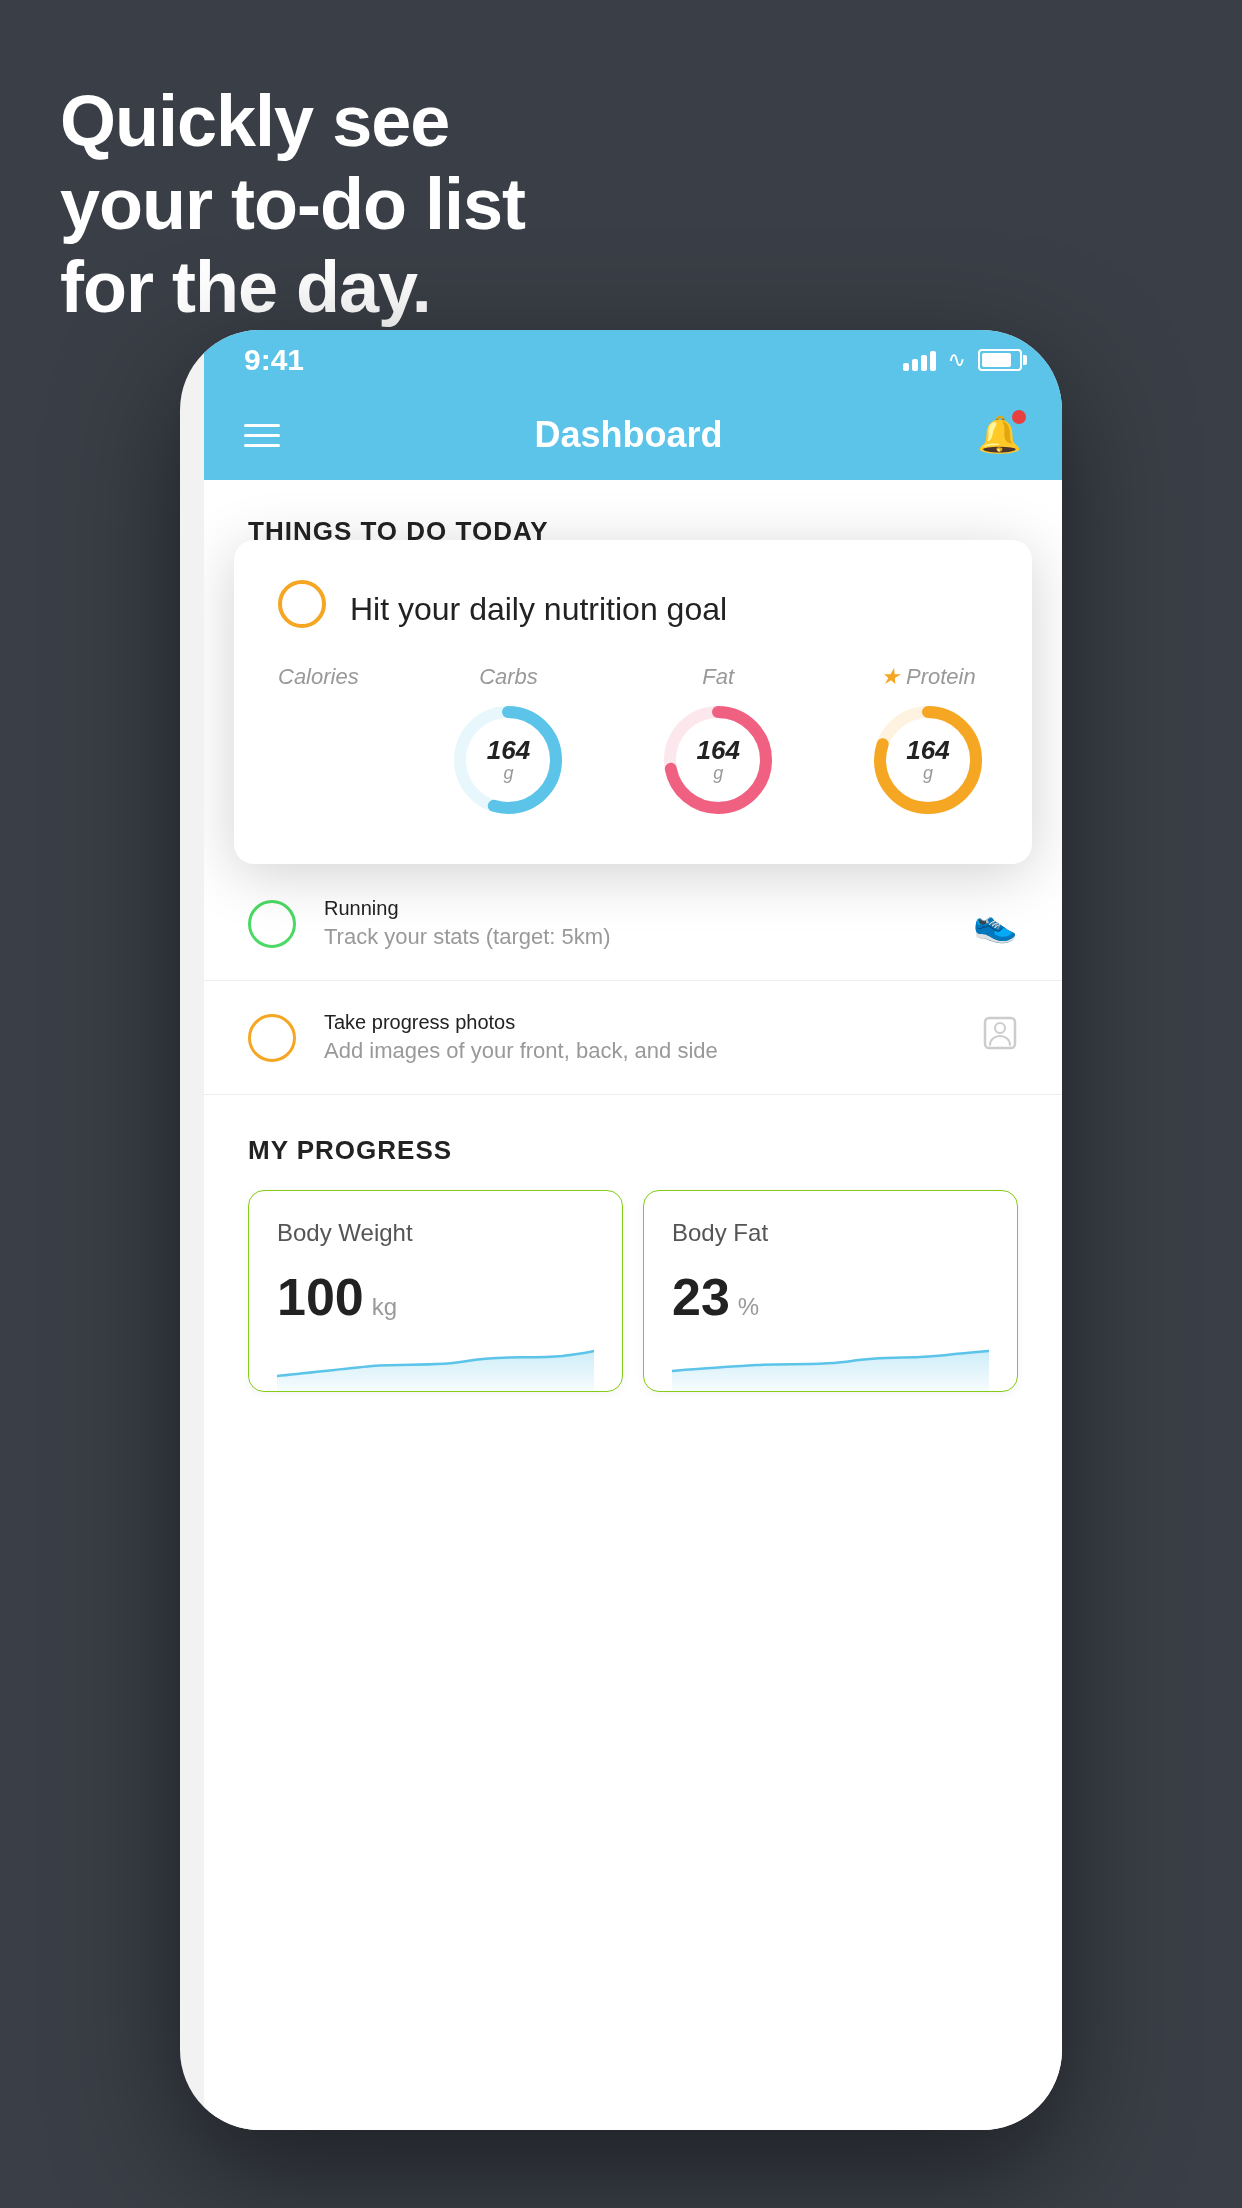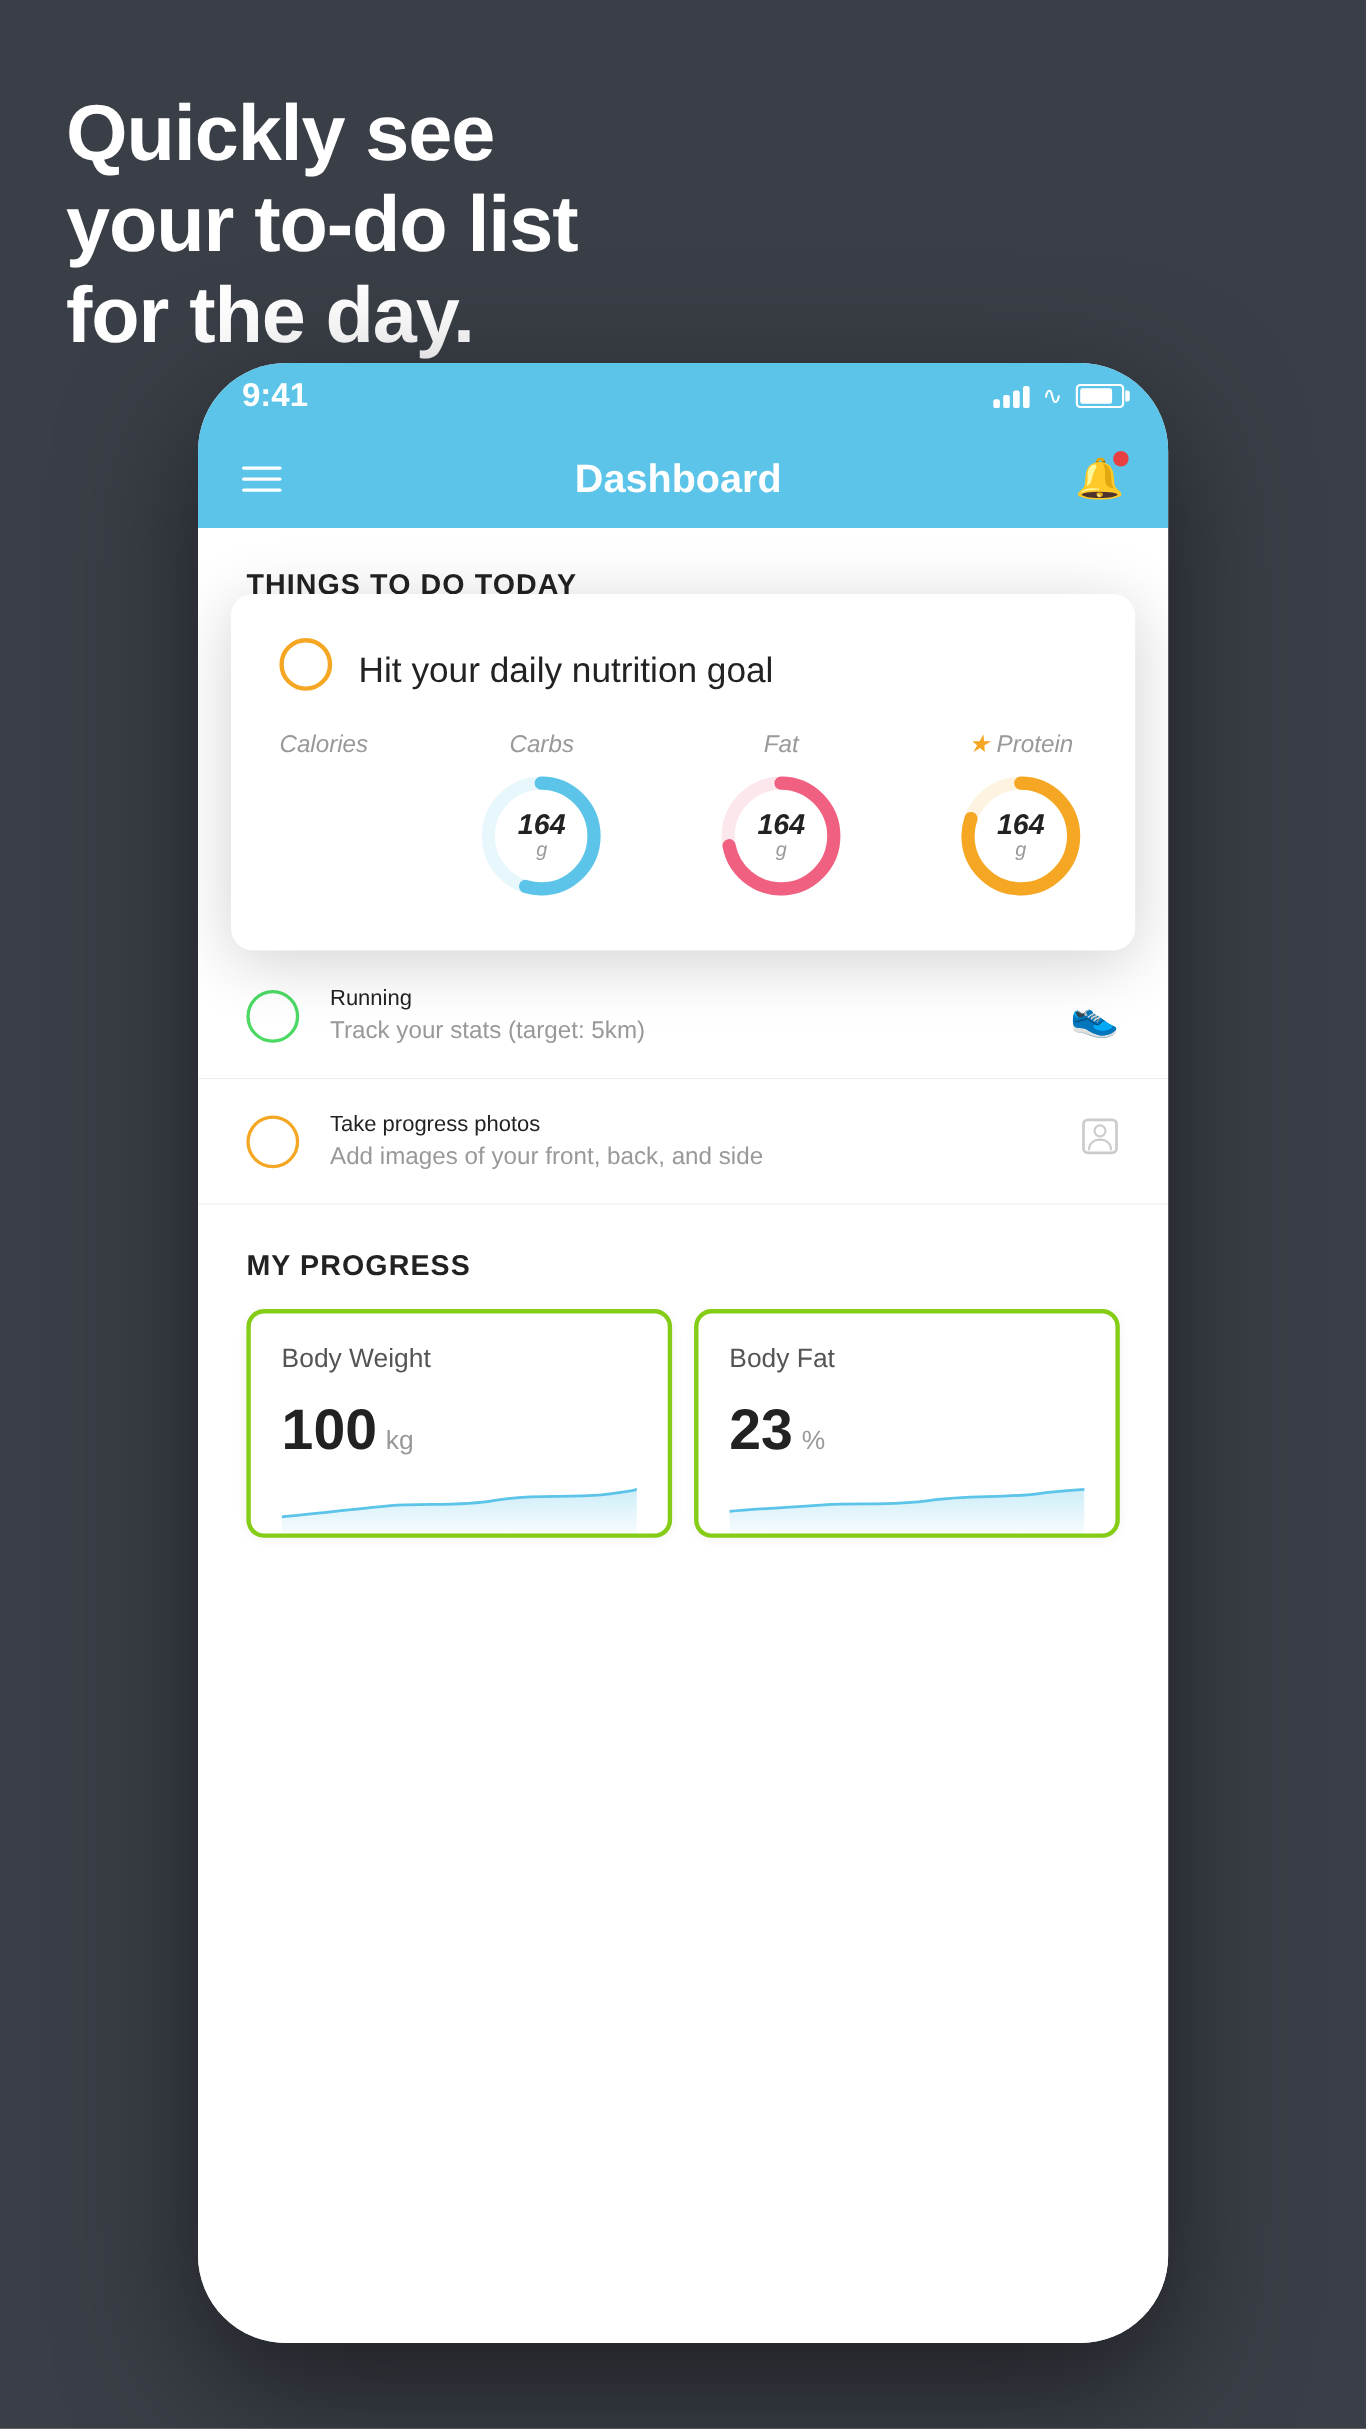--- a/index.html
+++ b/index.html
@@ -28,20 +28,21 @@
     .phone-frame {
       position: absolute;
       top: 330px;
       left: 180px;
       width: 882px;
       height: 1800px;
       background: #f2f2f2;
       border-radius: 80px;
       overflow: hidden;
       box-shadow: 0 40px 120px rgba(0,0,0,0.5);
+      padding-left: 24px;
     }
 
     
     .status-bar {
       background: #5bc4e8;
       height: 60px;
       display: flex;
       align-items: center;
       justify-content: space-between;
       padding: 0 40px;
@@ -320,21 +321,21 @@
     }
 
     .progress-cards {
       display: flex;
       gap: 20px;
     }
 
     .progress-card {
       flex: 1;
       background: #fff;
-      border: 4px solid #84cc16;
+      border: 1px solid #84cc16;
       border-radius: 16px;
       padding: 28px 28px 0;
       overflow: hidden;
       box-shadow: 0 2px 10px rgba(0,0,0,0.05);
     }
 
     .progress-card-title {
       font-size: 24px;
       color: #555;
       margin-bottom: 20px;

